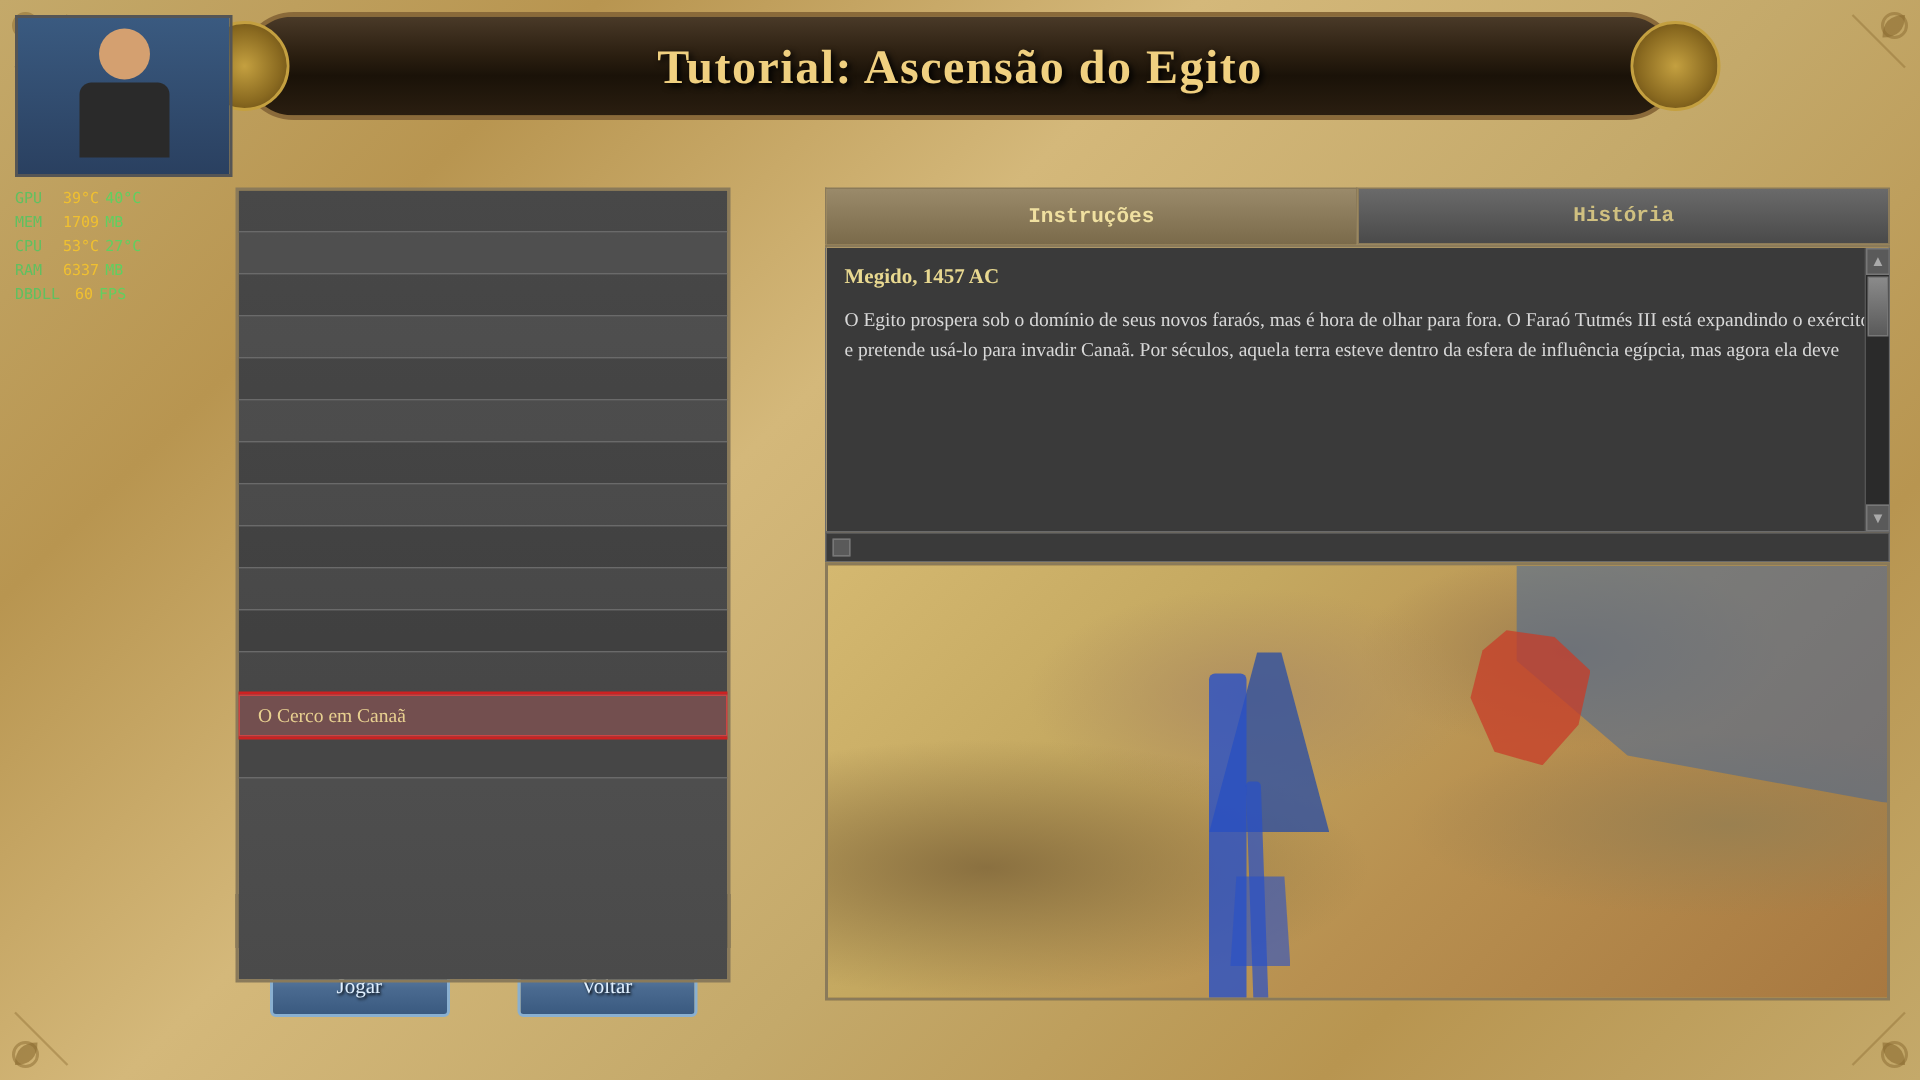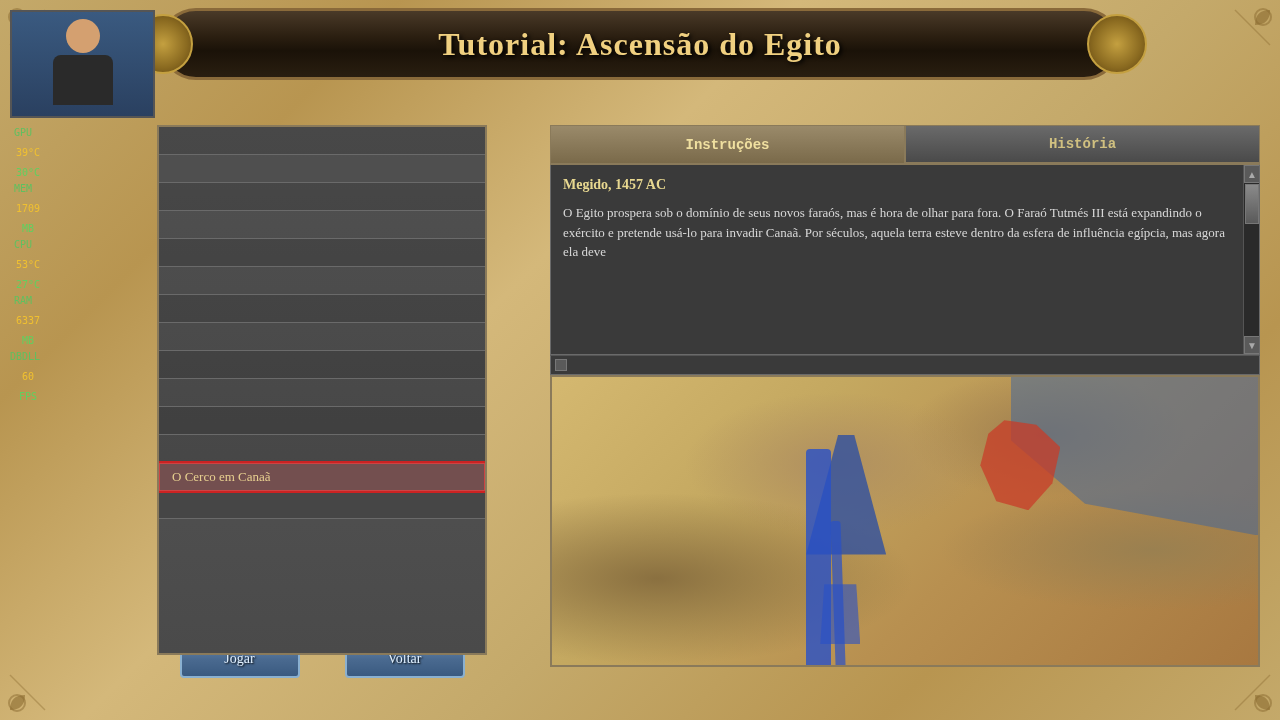--- a/index.html
+++ b/index.html
@@ -122,21 +122,20 @@
       z-index: 20;
       font-size: 10px;
       font-family: monospace;
       line-height: 1.6;
     }
 
     .stat-row {
       display: flex;
       align-items: center;
       gap: 4px;
-      flex-direction: column;
     }
 
     .stat-label {
       color: #60c060;
       width: 28px;
     }
 
     .stat-value {
       color: #f0c030;
     }
@@ -494,21 +493,21 @@
       <div class="person-head"></div>
       <div class="person-body"></div>
     </div>
   </div>
 </div>
 
 <div class="stats-panel">
   <div class="stat-row">
     <span class="stat-label">GPU</span>
     <span class="stat-value">39°C</span>
-    <span class="stat-value2">30°C</span>
+    <span class="stat-value2">40°C</span>
   </div>
   <div class="stat-row">
     <span class="stat-label">MEM</span>
     <span class="stat-value">1709</span>
     <span class="stat-value2">MB</span>
   </div>
   <div class="stat-row">
     <span class="stat-label">CPU</span>
     <span class="stat-value">53°C</span>
     <span class="stat-value2">27°C</span>
@@ -573,21 +572,21 @@
 
   <div class="tabs-bar">
     <div class="tab active">
       <span>Instruções</span>
     </div>
     <div class="tab">
       <span>História</span>
     </div>
   </div>
 
-  <div class="text-area" style="position:relative;padding-right:20px;">
+  <div class="text-area" style="position:relative;">
     <div class="text-area-title">Megido, 1457 AC</div>
     <div class="text-area-body">O Egito prospera sob o domínio de seus novos faraós, mas é hora de olhar para fora. O Faraó Tutmés III está expandindo o exército e pretende usá-lo para invadir Canaã. Por séculos, aquela terra esteve dentro da esfera de influência egípcia, mas agora ela deve</div>
 
     <div class="scrollbar-track">
       <div class="scrollbar-btn">▲</div>
       <div class="scrollbar-thumb"></div>
       <div style="position:absolute;bottom:0;left:0;right:0;">
         <div class="scrollbar-btn">▼</div>
       </div>
     </div>

